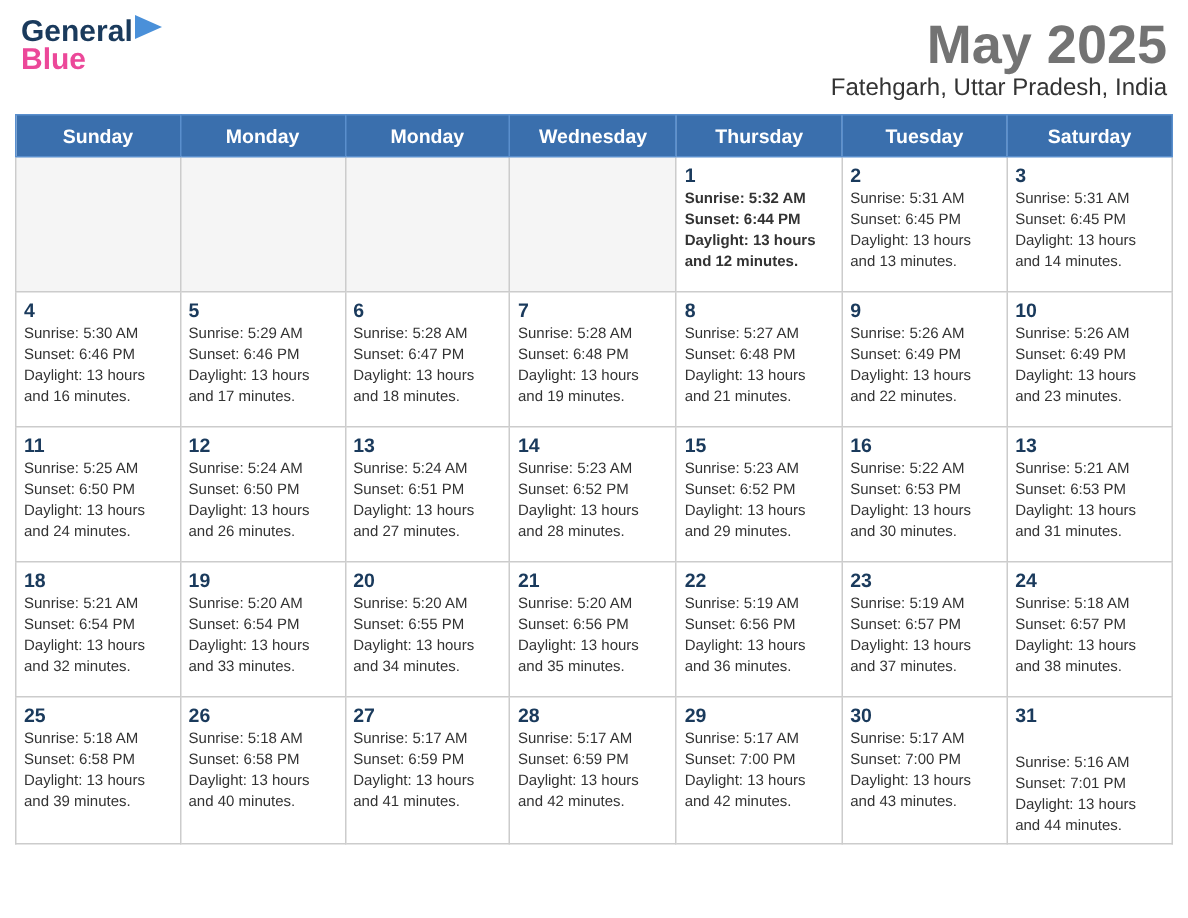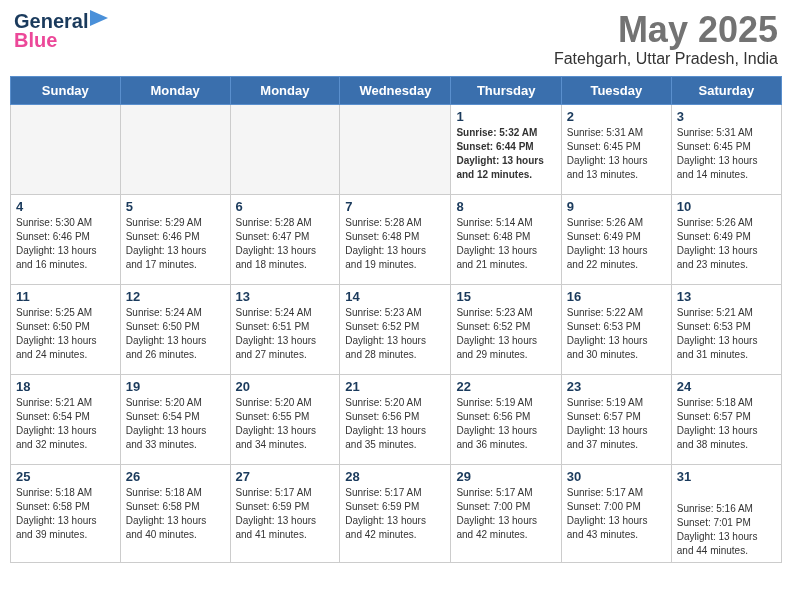--- a/index.html
+++ b/index.html
@@ -169,21 +169,21 @@
         </td>
         <td>
           <span class="day-number">7</span>
           <div class="day-info" style="white-space: pre-line;">Sunrise: 5:28 AM
 Sunset: 6:48 PM
 Daylight: 13 hours
 and 19 minutes.</div>
         </td>
         <td>
           <span class="day-number">8</span>
-          <div class="day-info" style="white-space: pre-line;">Sunrise: 5:14 AM
+          <div class="day-info" style="white-space: pre-line;">Sunrise: 5:27 AM
 Sunset: 6:48 PM
 Daylight: 13 hours
 and 21 minutes.</div>
         </td>
         <td>
           <span class="day-number">9</span>
           <div class="day-info" style="white-space: pre-line;">Sunrise: 5:26 AM
 Sunset: 6:49 PM
 Daylight: 13 hours
 and 22 minutes.</div>

